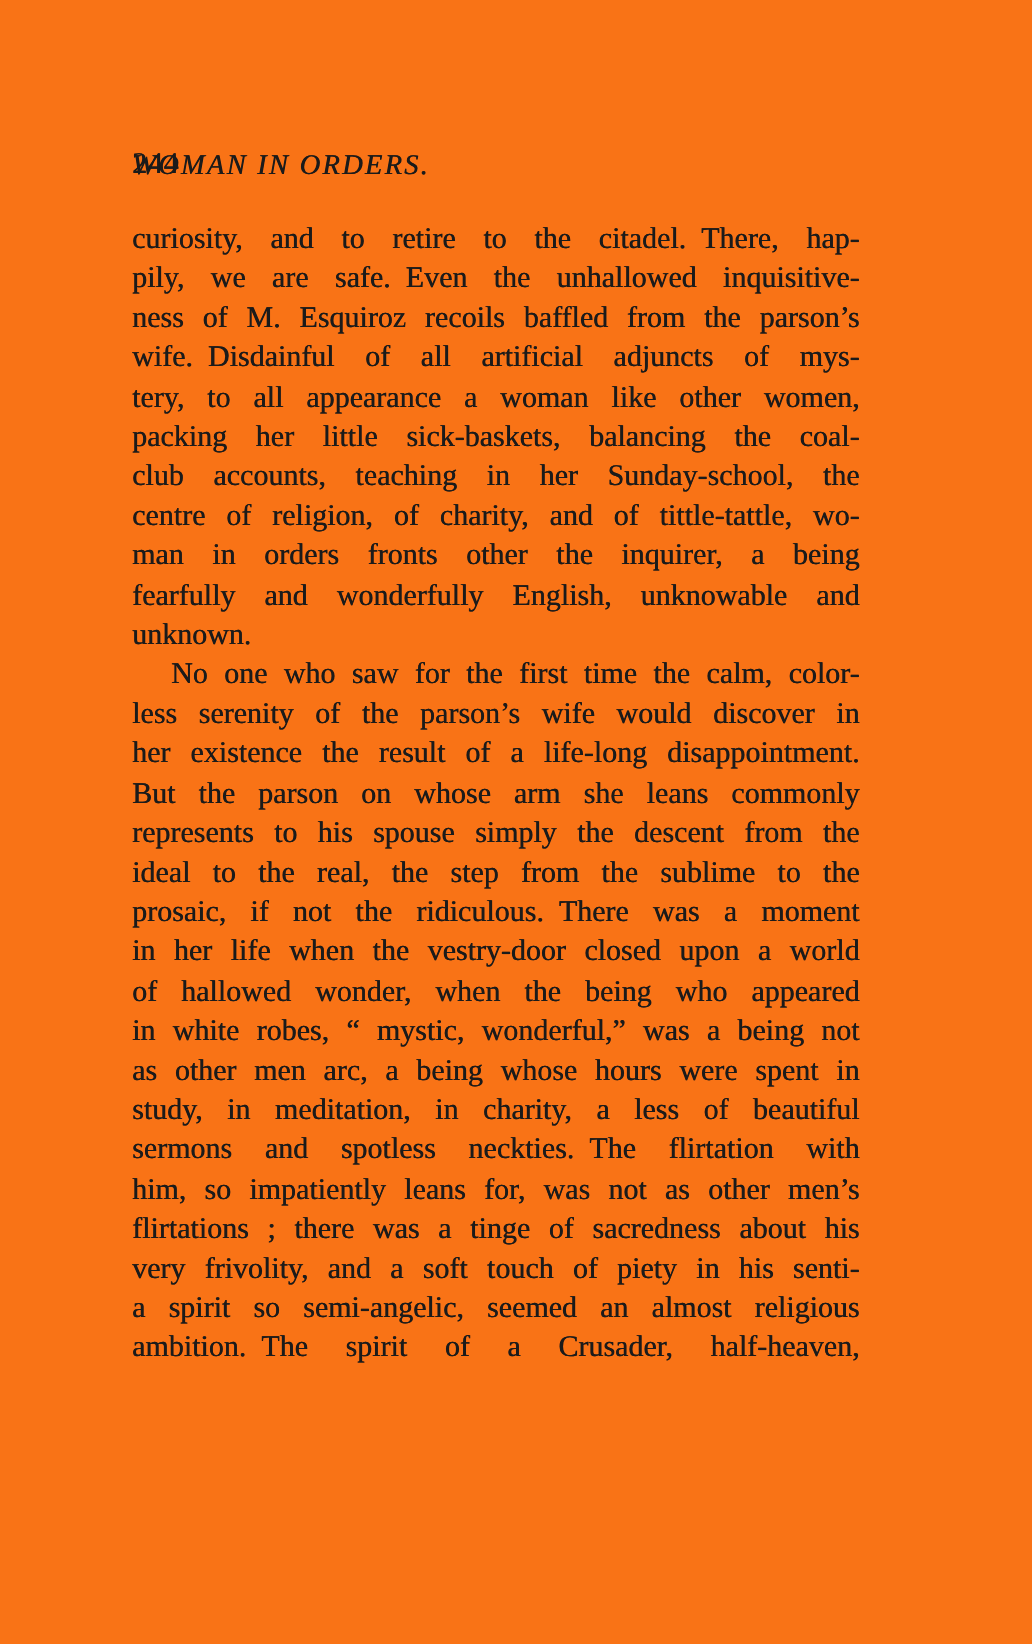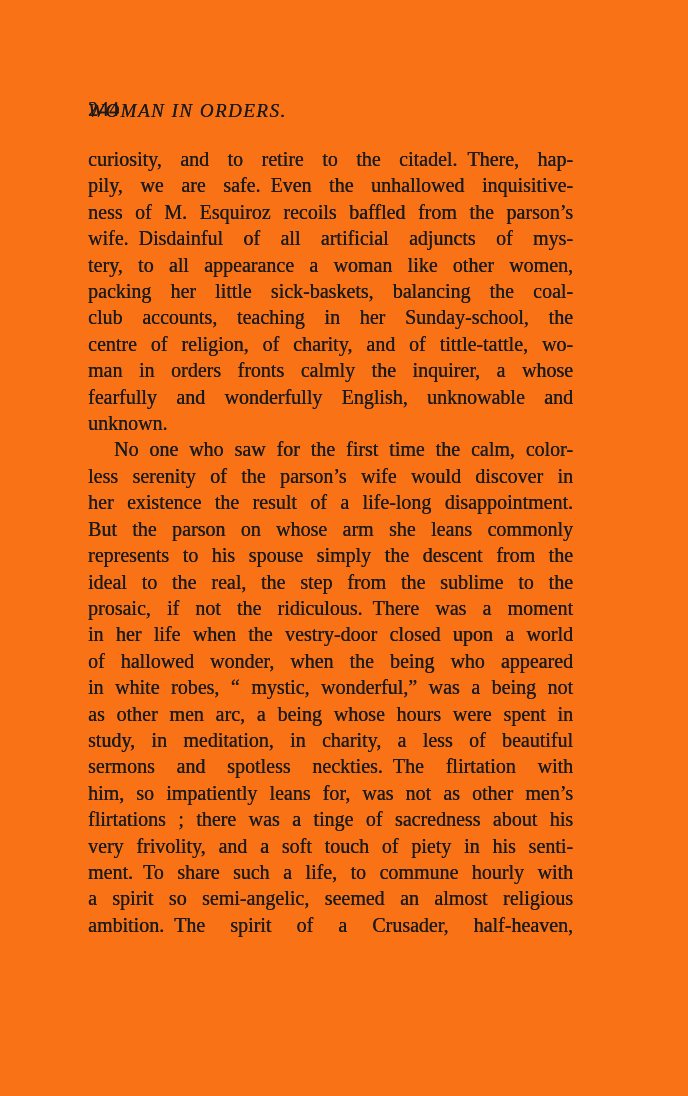--- a/index.html
+++ b/index.html
@@ -58,37 +58,36 @@
   <div class="body-text">
 
     <div class="line">curiosity, and to retire to the citadel. There, hap-</div>
     <div class="line">pily, we are safe. Even the unhallowed inquisitive-</div>
     <div class="line">ness of M. Esquiroz recoils baffled from the parson’s</div>
     <div class="line">wife. Disdainful of all artificial adjuncts of mys-</div>
     <div class="line">tery, to all appearance a woman like other women,</div>
     <div class="line">packing her little sick-baskets, balancing the coal-</div>
     <div class="line">club accounts, teaching in her Sunday-school, the</div>
     <div class="line">centre of religion, of charity, and of tittle-tattle, wo-</div>
-    <div class="line">man in orders fronts calmly the inquirer, a whose</div>
+    <div class="line">man in orders fronts other the inquirer, a being</div>
     <div class="line">fearfully and wonderfully English, unknowable and</div>
     <div class="line endline">unknown.</div>
 
     <div class="line indent">No one who saw for the first time the calm, color-</div>
     <div class="line">less serenity of the parson’s wife would discover in</div>
     <div class="line">her existence the result of a life-long disappointment.</div>
     <div class="line">But the parson on whose arm she leans commonly</div>
     <div class="line">represents to his spouse simply the descent from the</div>
     <div class="line">ideal to the real, the step from the sublime to the</div>
     <div class="line">prosaic, if not the ridiculous. There was a moment</div>
     <div class="line">in her life when the vestry-door closed upon a world</div>
     <div class="line">of hallowed wonder, when the being who appeared</div>
     <div class="line">in white robes, “ mystic, wonderful,” was a being not</div>
     <div class="line">as other men arc, a being whose hours were spent in</div>
     <div class="line">study, in meditation, in charity, a less of beautiful</div>
     <div class="line">sermons and spotless neckties. The flirtation with</div>
     <div class="line">him, so impatiently leans for, was not as other men’s</div>
     <div class="line">flirtations ; there was a tinge of sacredness about his</div>
     <div class="line">very frivolity, and a soft touch of piety in his senti-</div>
-    <div class="line">ment. To share such a life, to commune hourly with</div>
     <div class="line">a spirit so semi-angelic, seemed an almost religious</div>
     <div class="line">ambition. The spirit of a Crusader, half-heaven,</div>
   </div>
 </div>
 
 </body></html>

